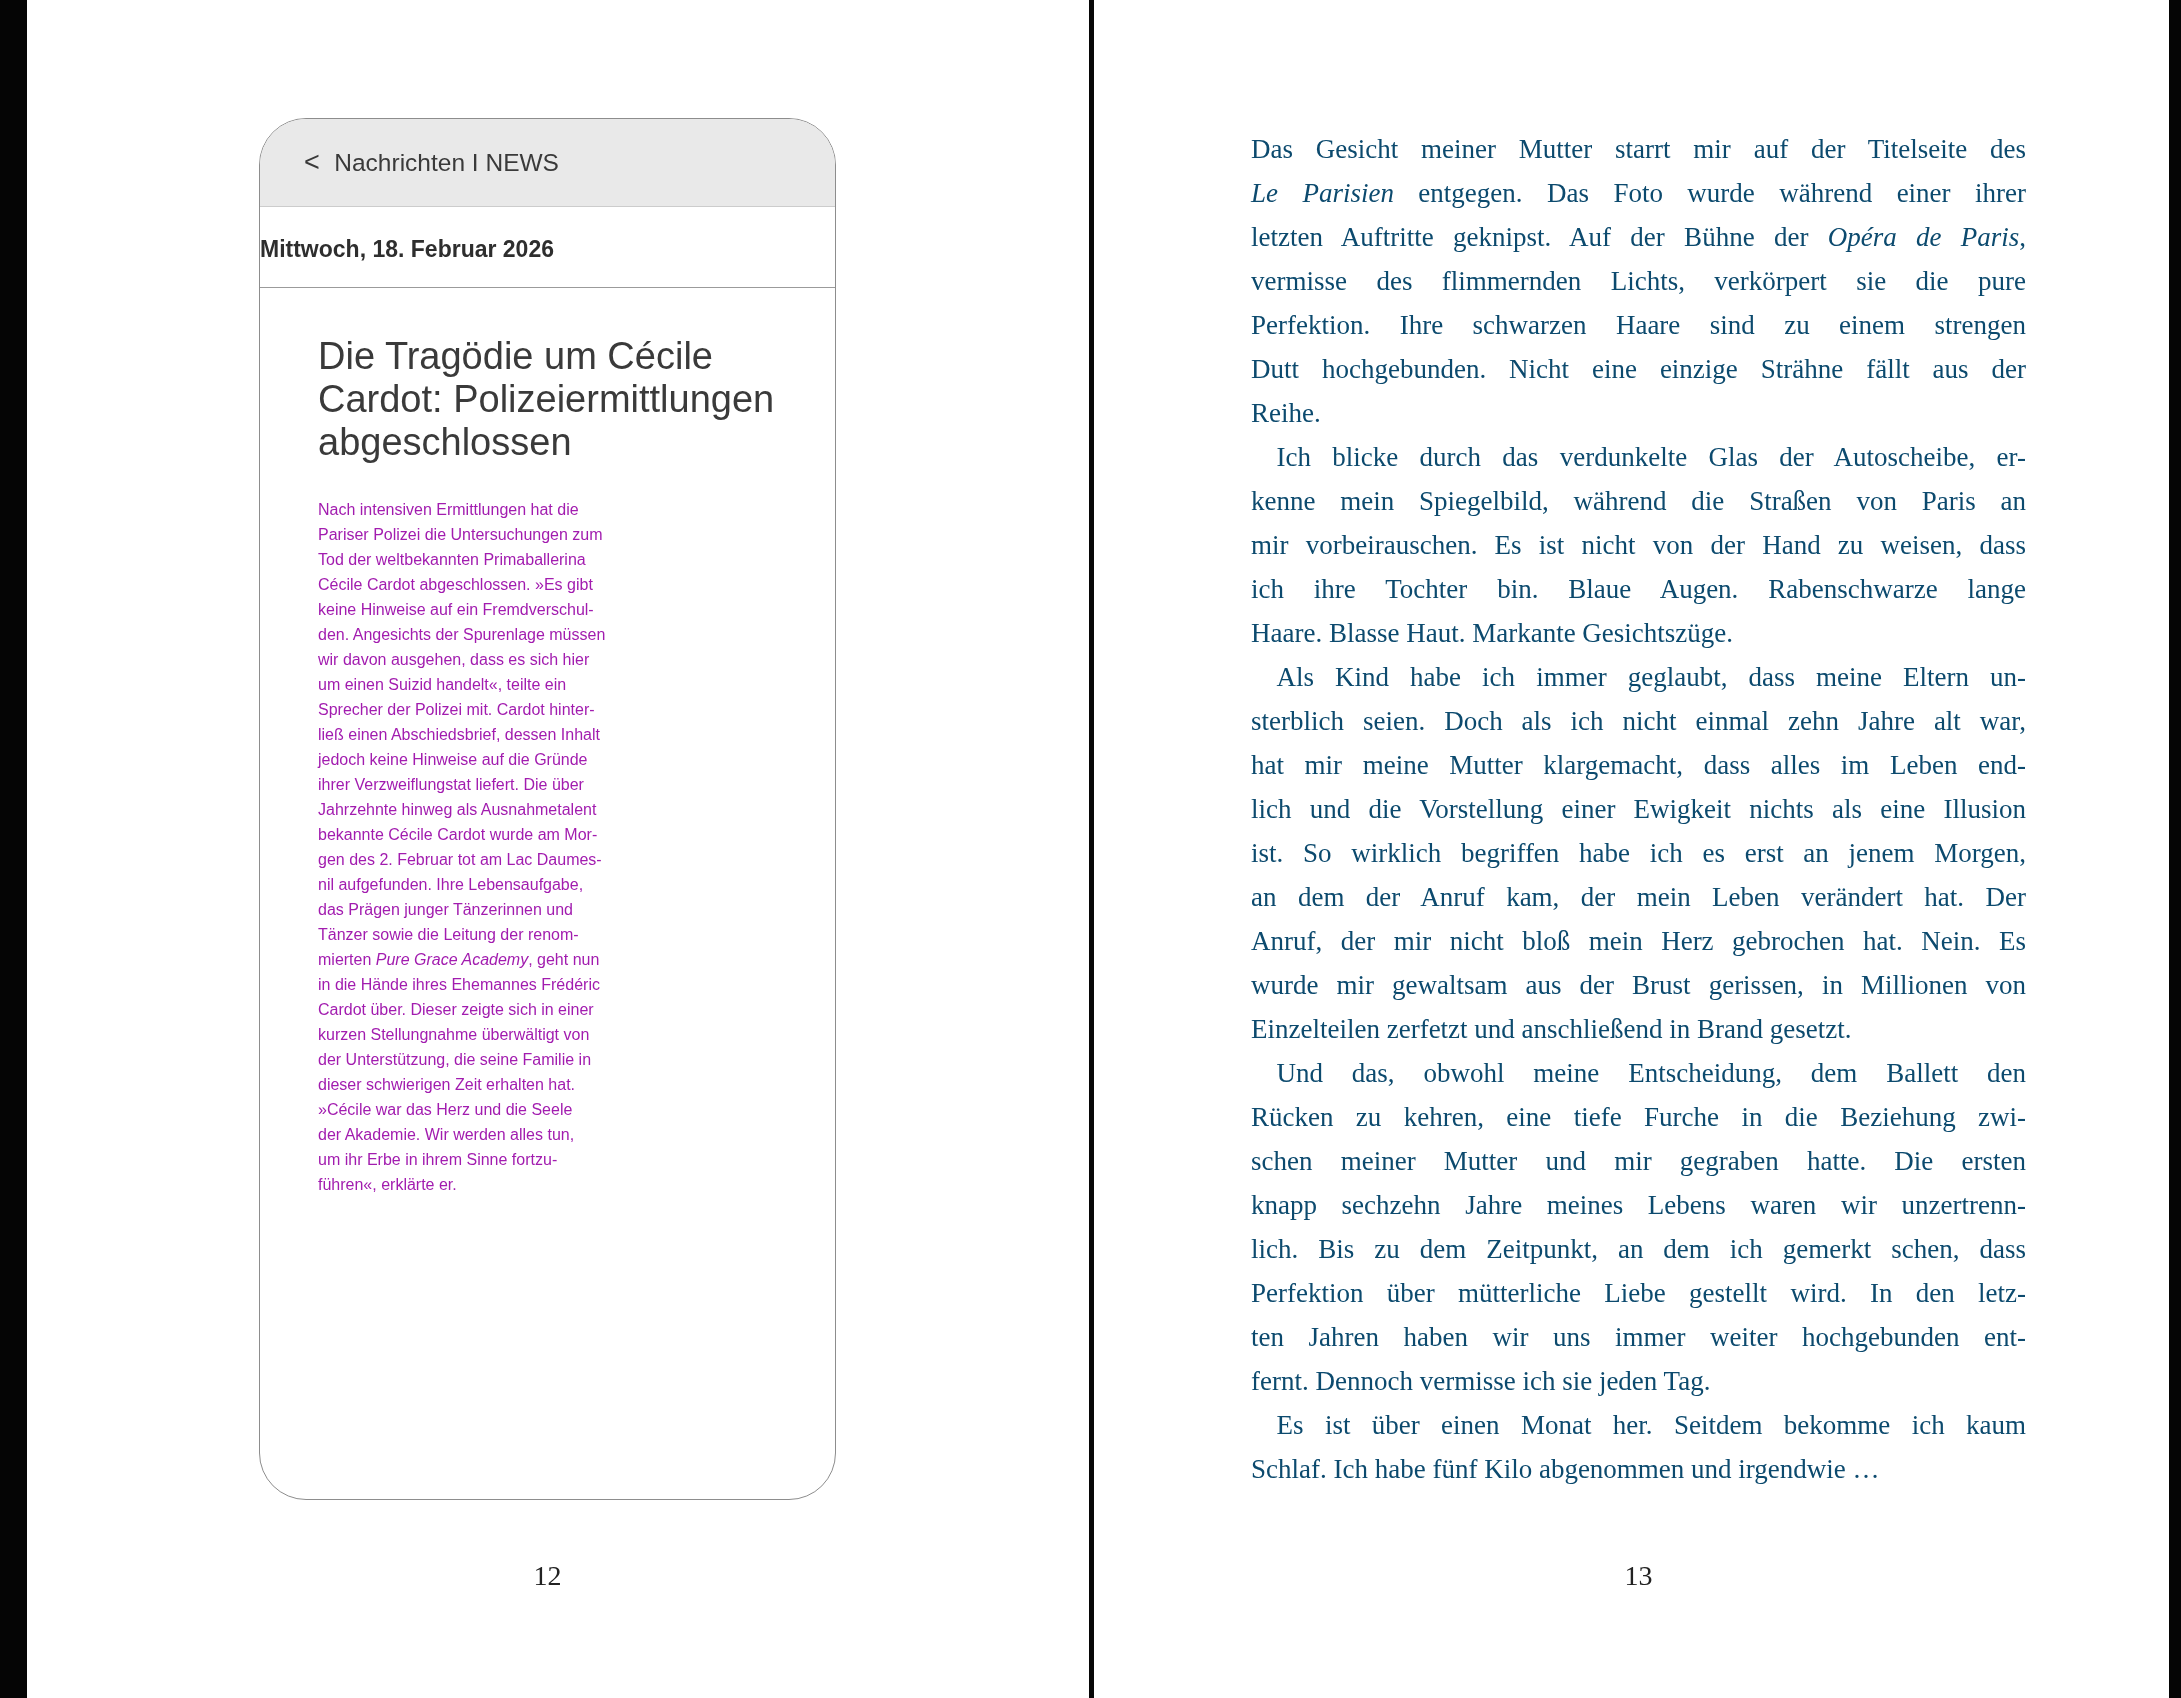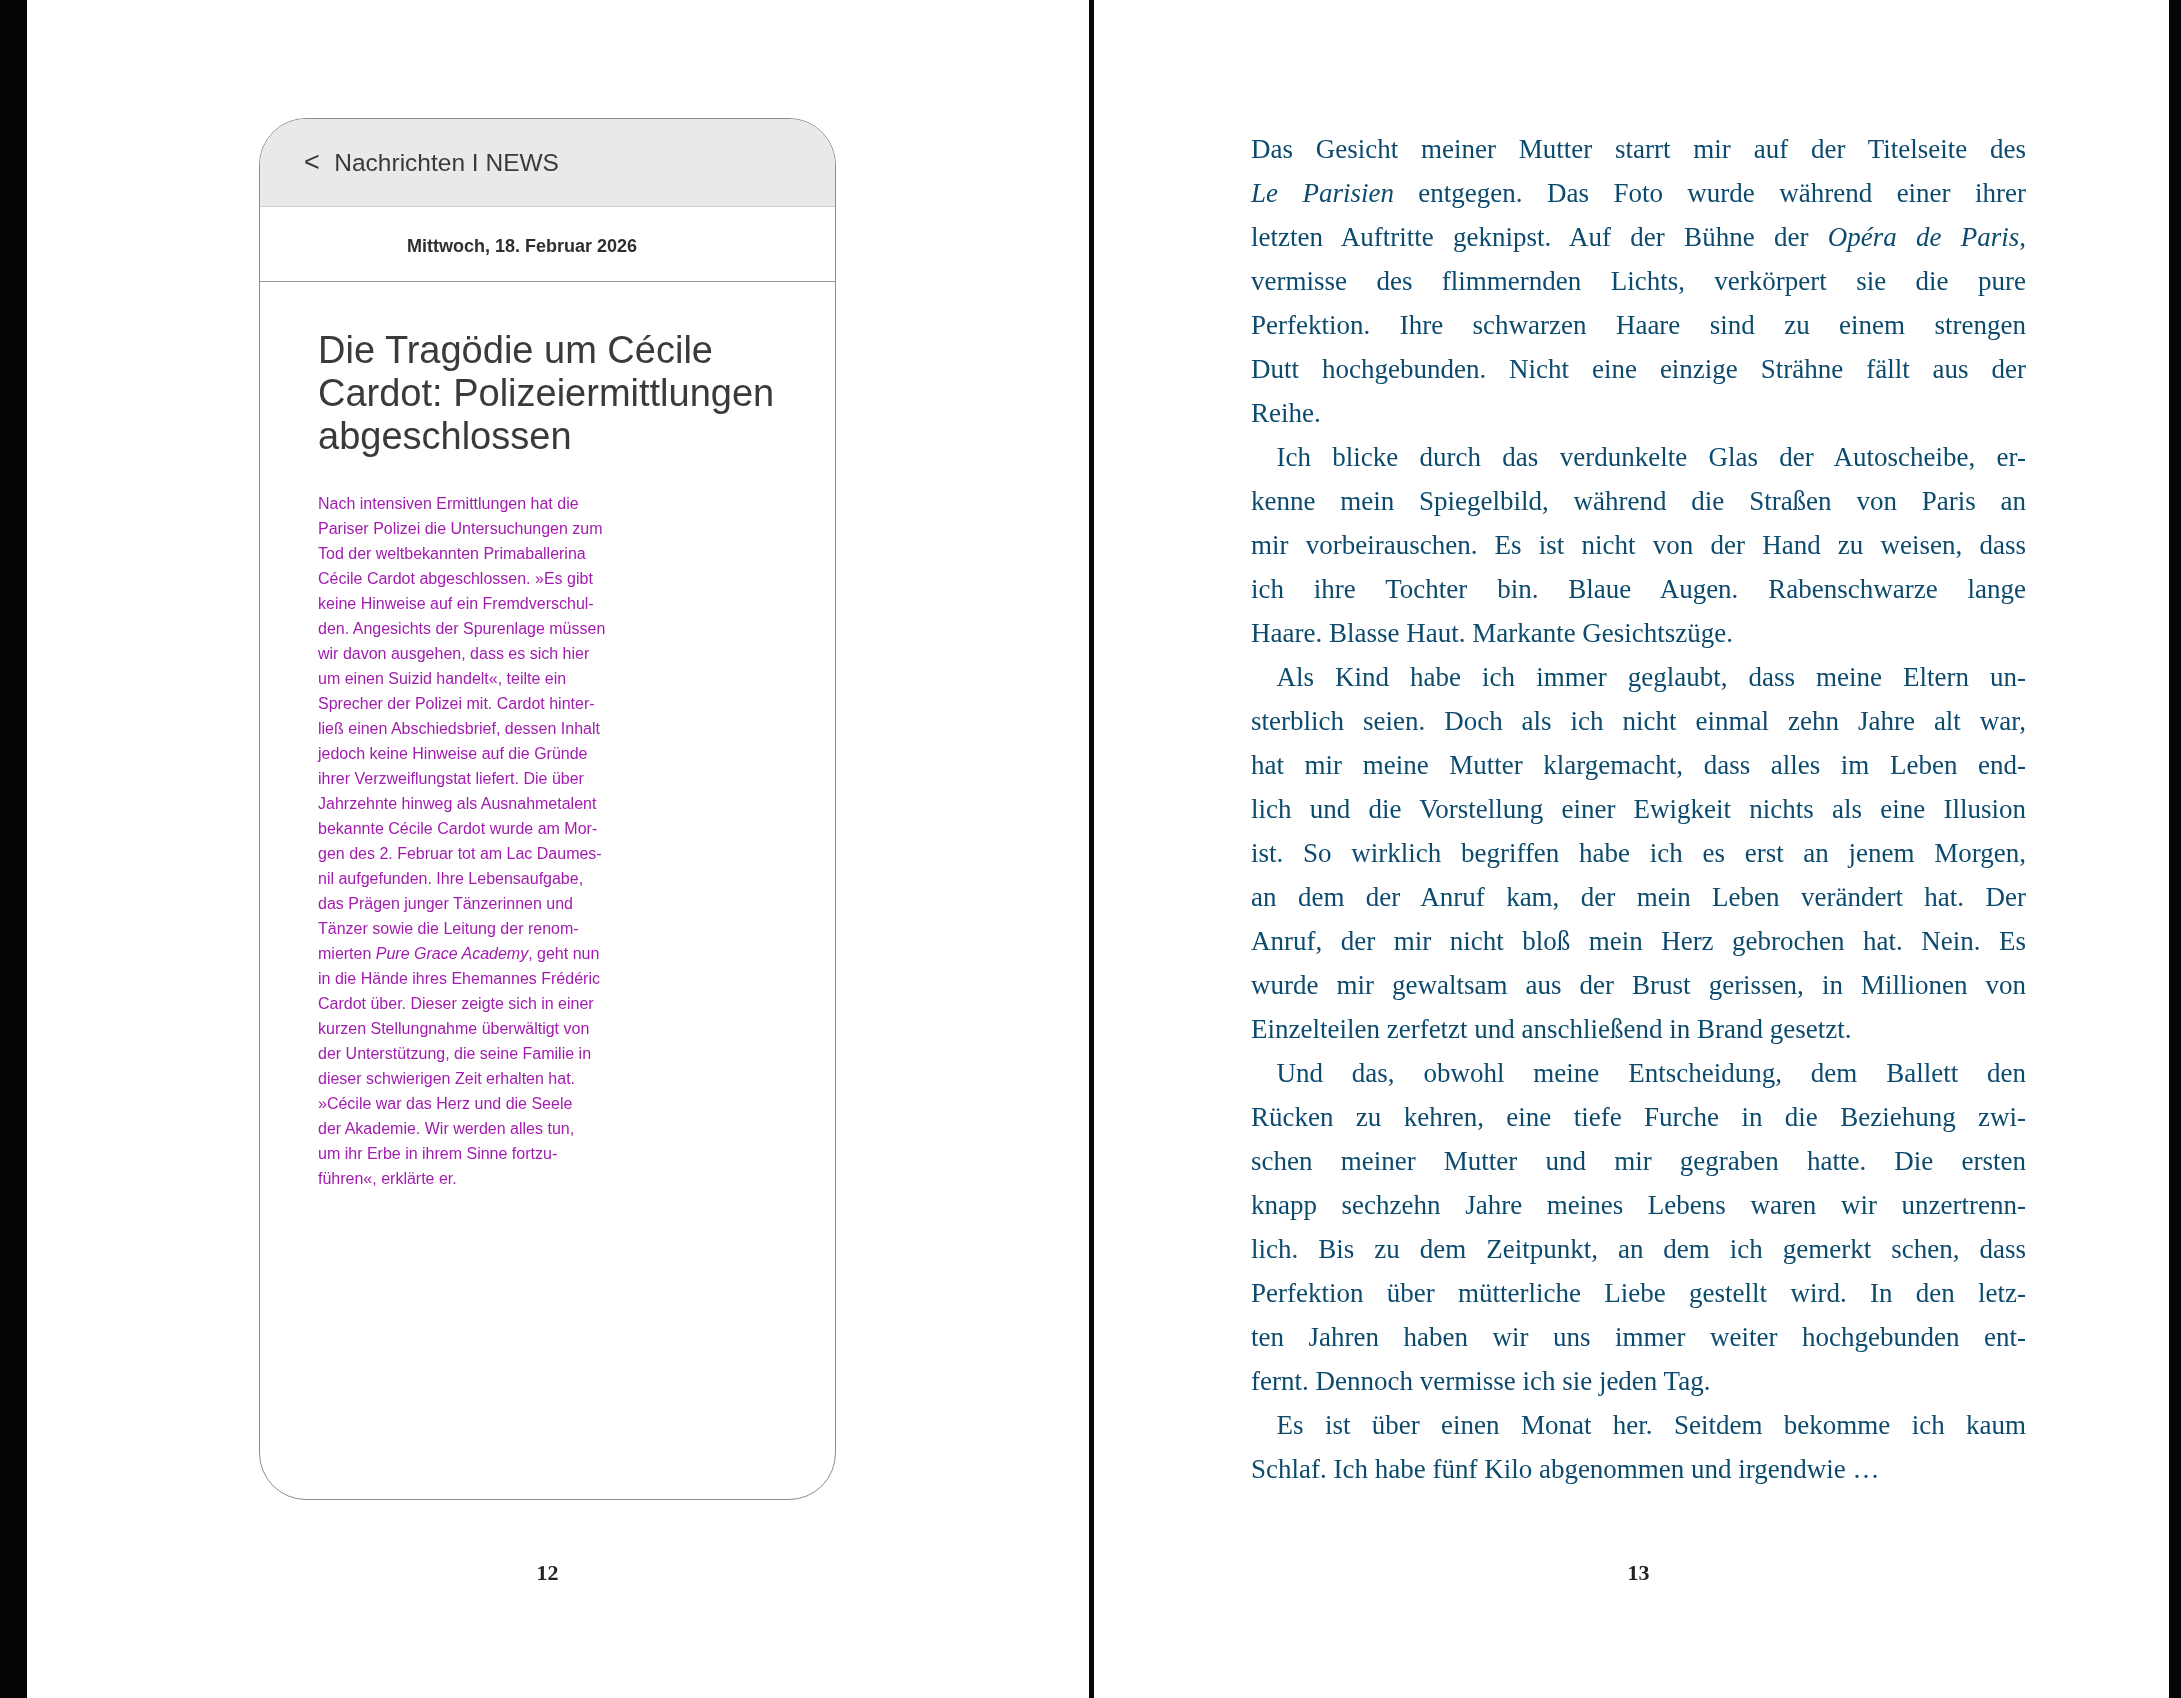--- a/index.html
+++ b/index.html
@@ -40,25 +40,25 @@
     color: #3a3a3a;
   }
   .back-chevron {
     font-size: 27px;
     color: #3a3a3a;
     margin-right: 14.5px;
     cursor: pointer;
     line-height: 1;
   }
   .date-row {
-    text-align: center;
+    text-align: left;
     padding: 29px 51px 23.6px 0;
     font-family: "Liberation Sans", sans-serif;
     font-weight: bold;
-    font-size: 18px;
+    font-size: 23px;
     color: #2e2e2e;
     border-bottom: 1.8px solid #9b9b9b;
   }
   .headline {
     margin: 47px 51px 0 58px;
     font-family: "Liberation Sans", sans-serif;
     font-weight: 400;
     font-size: 38px;
     line-height: 43px;
     color: #3a3a3a;
@@ -71,24 +71,23 @@
     line-height: 25px;
     color: #a21caf;
     white-space: pre-line;
   }
   .it { font-style: italic; }
 
   .page-num {
     position: absolute;
     top: 1560px;
     font-family: "Liberation Serif", serif;
-    font-size: 22px;
+    font-size: 28px;
     color: #222222;
     text-align: center;
-    font-weight: bold;
   }
   .page-num.left  { left: 259px;  width: 577px; }
   .page-num.right { left: 1251px; width: 775px; }
 
   
   .book-text {
     position: absolute;
     left: 1251px; top: 127px;
     width: 775px;
     font-family: "Liberation Serif", serif;

